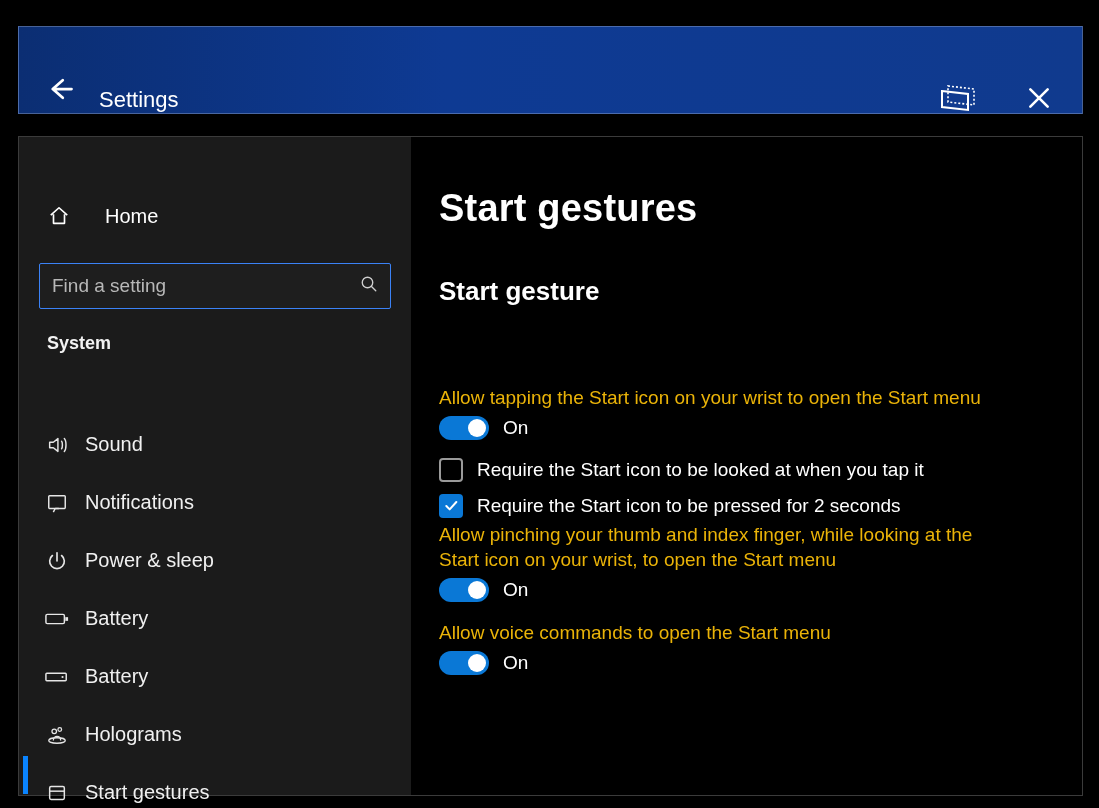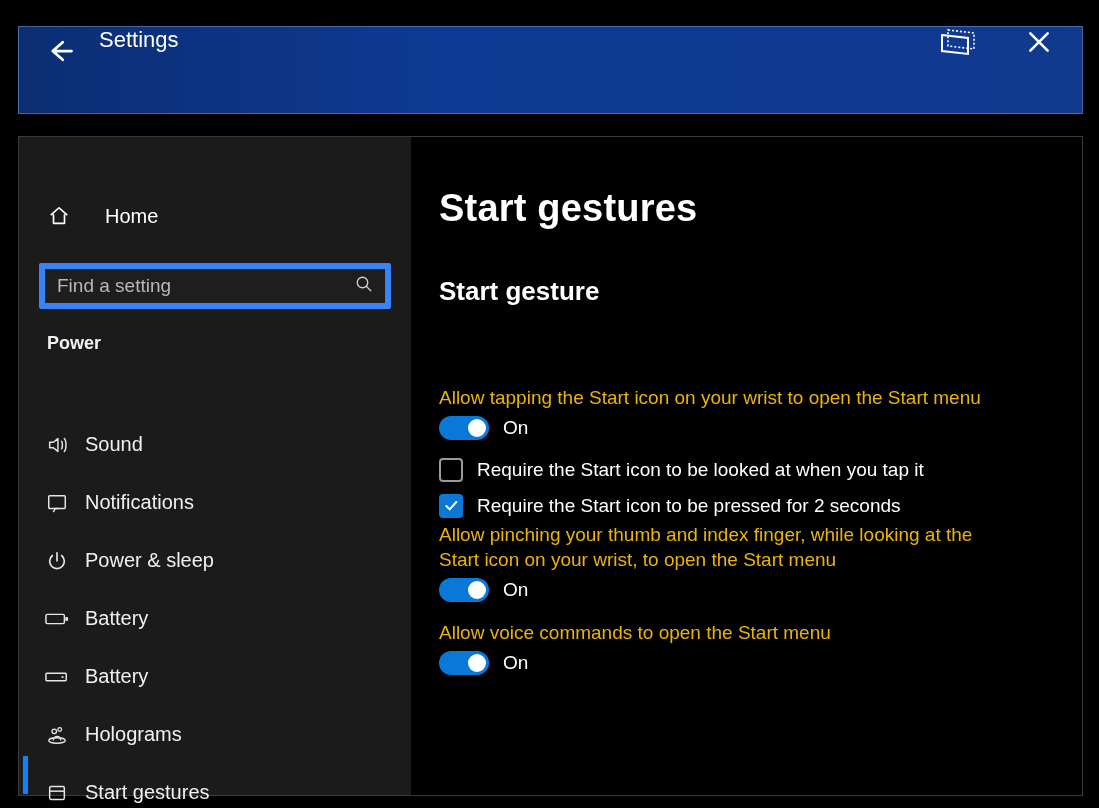--- a/index.html
+++ b/index.html
@@ -10,21 +10,21 @@
     font-family: "Segoe UI", Tahoma, sans-serif;
     color: #fff;
     overflow: hidden;
   }
   .titlebar {
     position: absolute;
     left: 18px; top: 26px;
     width: 1065px; height: 88px;
     background: linear-gradient(90deg, #0b2e73 0%, #0e3a93 40%, #103a8e 100%);
     border: 1px solid rgba(255,255,255,0.25);
-    display: flex; align-items: flex-start;
+    display: flex; align-items: flex-end;
     padding: 0 16px;
   }
   .titlebar .back {
     width: 48px; height: 48px;
     display:flex; align-items:center; justify-content:center;
     margin-right: 16px;
   }
   .titlebar .title {
     font-size: 22px; font-weight: 400;
     flex: 1;
@@ -54,21 +54,21 @@
     height: 38px;
     margin-bottom: 28px;
     gap: 18px;
   }
   .home-row .ico { width:28px; display:flex; justify-content:center; }
   .home-row .lbl { margin-left: 14px; font-size: 20px; }
 
   .search {
     margin: 0 20px 24px 20px;
     height: 46px;
-    border: 6px solid #3b82f6;
+    border: 1px solid #3b82f6;
     border-radius: 2px;
     display:flex; align-items:center;
     padding: 0 12px;
     background: #1e1e1e;
   }
   .search input {
     flex:1; background: transparent; border:none; outline:none;
     color: #e6e6e6; font-size: 19px;
   }
   .search input::placeholder { color:#b8b8b8; }
@@ -177,21 +177,21 @@
     <div class="search">
       <input type="text" placeholder="Find a setting" style="">
       <span class="sico">
         <svg width="18" height="18" viewBox="0 0 24 24" fill="none">
           <circle cx="10" cy="10" r="7" stroke="#cfcfcf" stroke-width="1.8"></circle>
           <path d="M15 15 L21 21" stroke="#cfcfcf" stroke-width="1.8" stroke-linecap="round"></path>
         </svg>
       </span>
     </div>
 
-    <div class="cat">Power</div>
+    <div class="cat">System</div>
 
     <div class="nav-item">
       <span class="ico">
         <svg width="22" height="22" viewBox="0 0 24 24" fill="none">
           <path d="M4 9v6h4l5 4V5L8 9H4z" stroke="#e6e6e6" stroke-width="1.6" stroke-linejoin="round"></path>
           <path d="M17 8c1.2 1.2 1.2 6.8 0 8 M20 5c2.4 2.4 2.4 11.6 0 14" stroke="#e6e6e6" stroke-width="1.6" stroke-linecap="round"></path>
         </svg>
       </span>
       <span class="lbl">Sound</span>
     </div>

